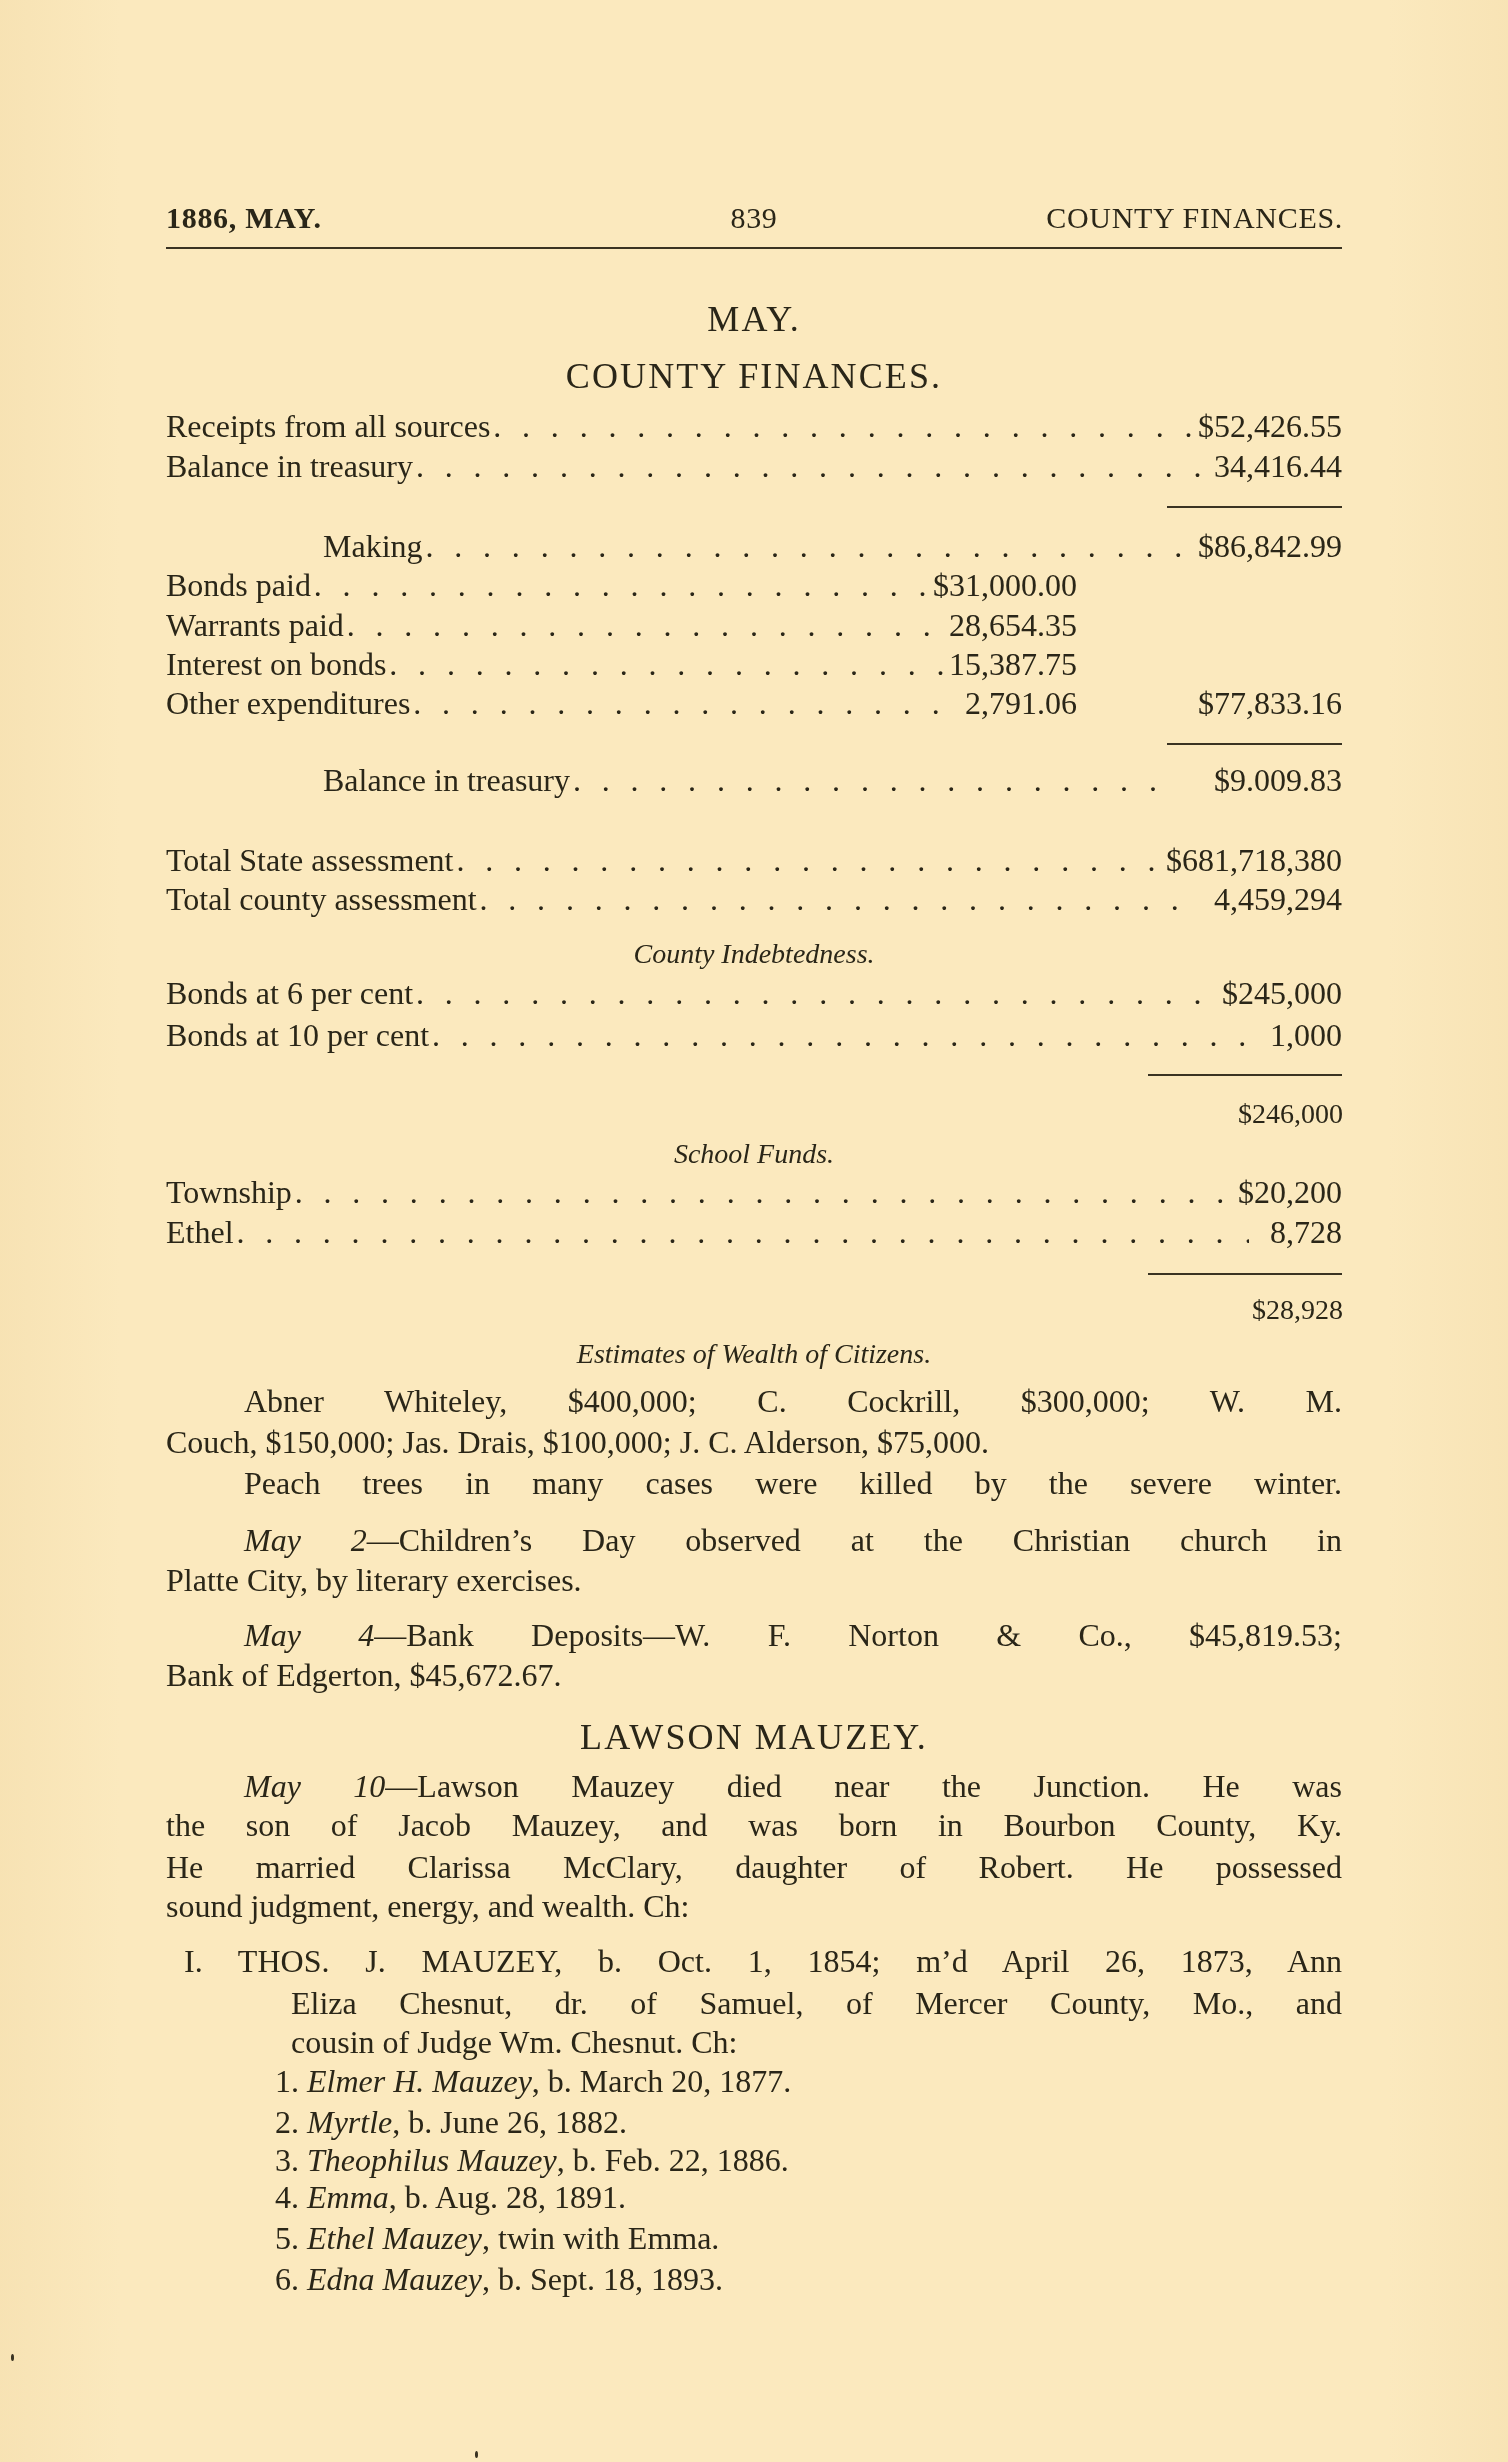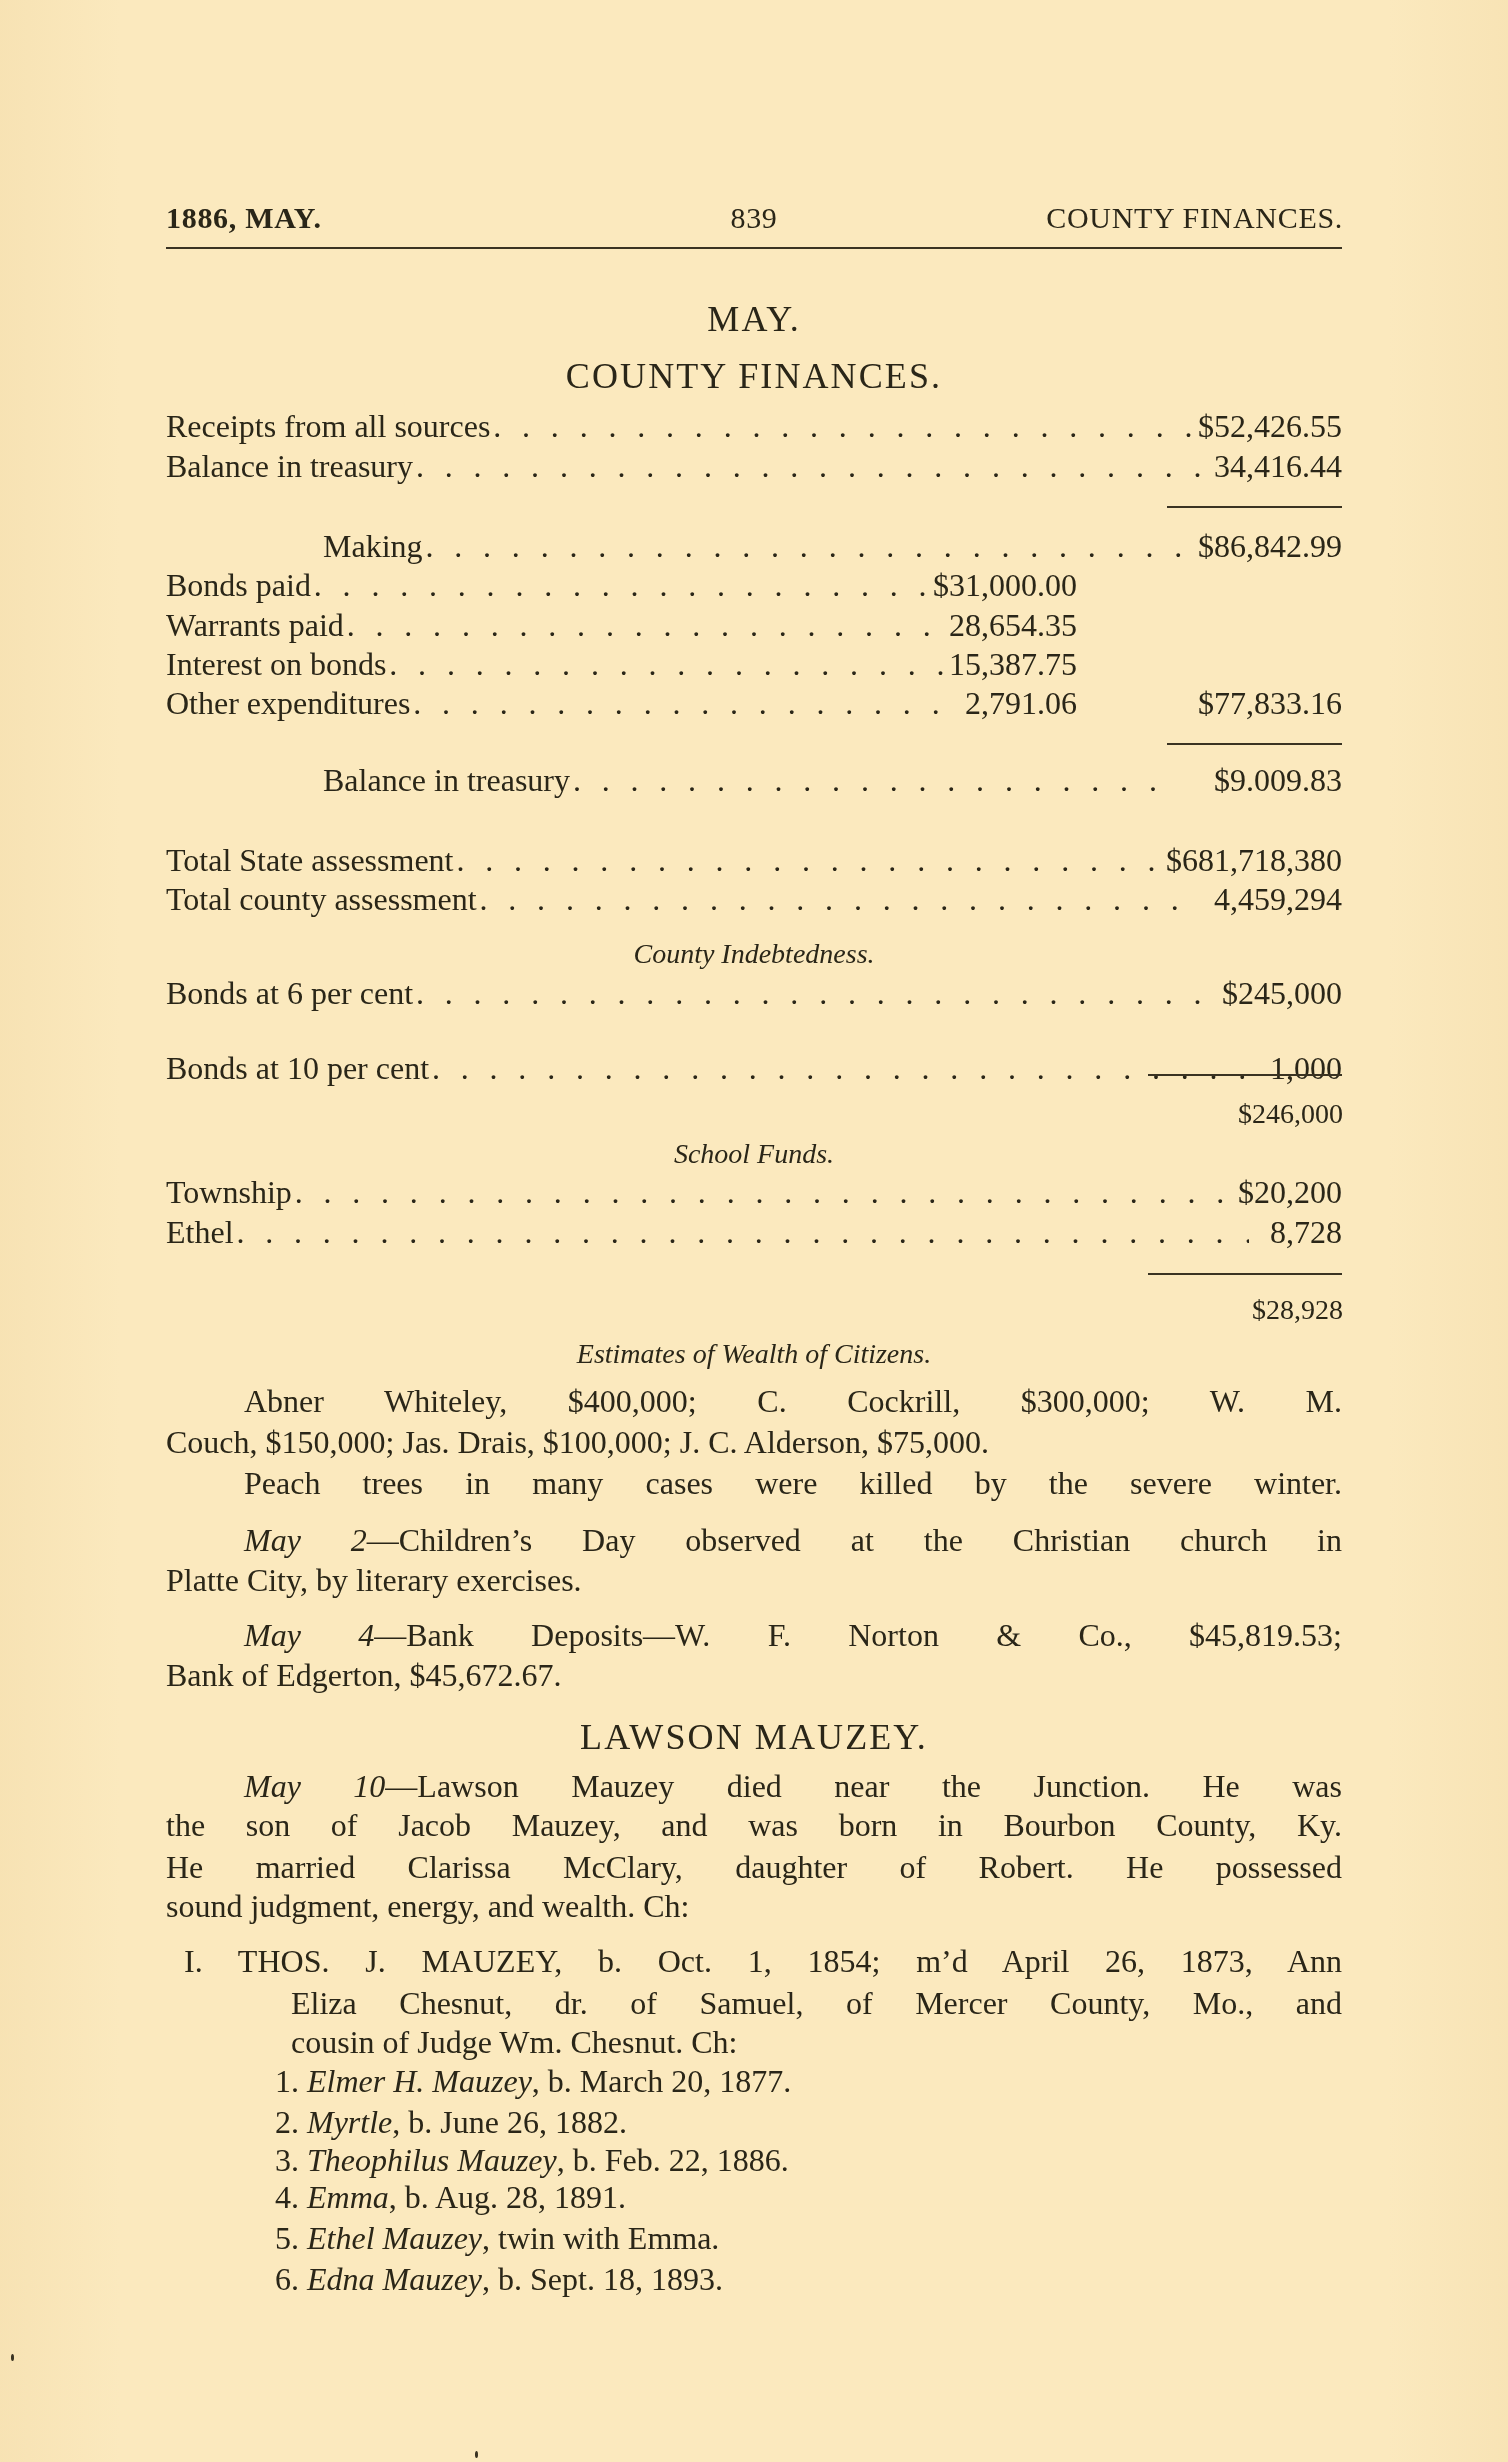--- a/index.html
+++ b/index.html
@@ -162,21 +162,21 @@
     <span class="dots" style="margin-right:21.4px;"></span>
     <span class="amt">4,459,294</span>
   </div>
 
   <div class="line center italic" style="top:934px;">County Indebtedness.</div>
   <div class="ledger full" style="top:974px;">
     <span class="label">Bonds at 6 per cent</span>
     <span class="dots"></span>
     <span class="amt">$245,000</span>
   </div>
-  <div class="ledger full" style="top:1049px;">
+  <div class="ledger full" style="top:1016px;">
     <span class="label">Bonds at 10 per cent</span>
     <span class="dots" style="margin-right:21.4px;"></span>
     <span class="amt">1,000</span>
   </div>
   <div class="sum-rule" style="left:1148px; width:194px; top:1074px;"></div>
   <div class="line" style="right:166px; top:1094px; text-align:right;">$246,000</div>
 
   <div class="line center italic" style="top:1134px;">School Funds.</div>
   <div class="ledger full" style="top:1173px;">
     <span class="label">Township</span>

